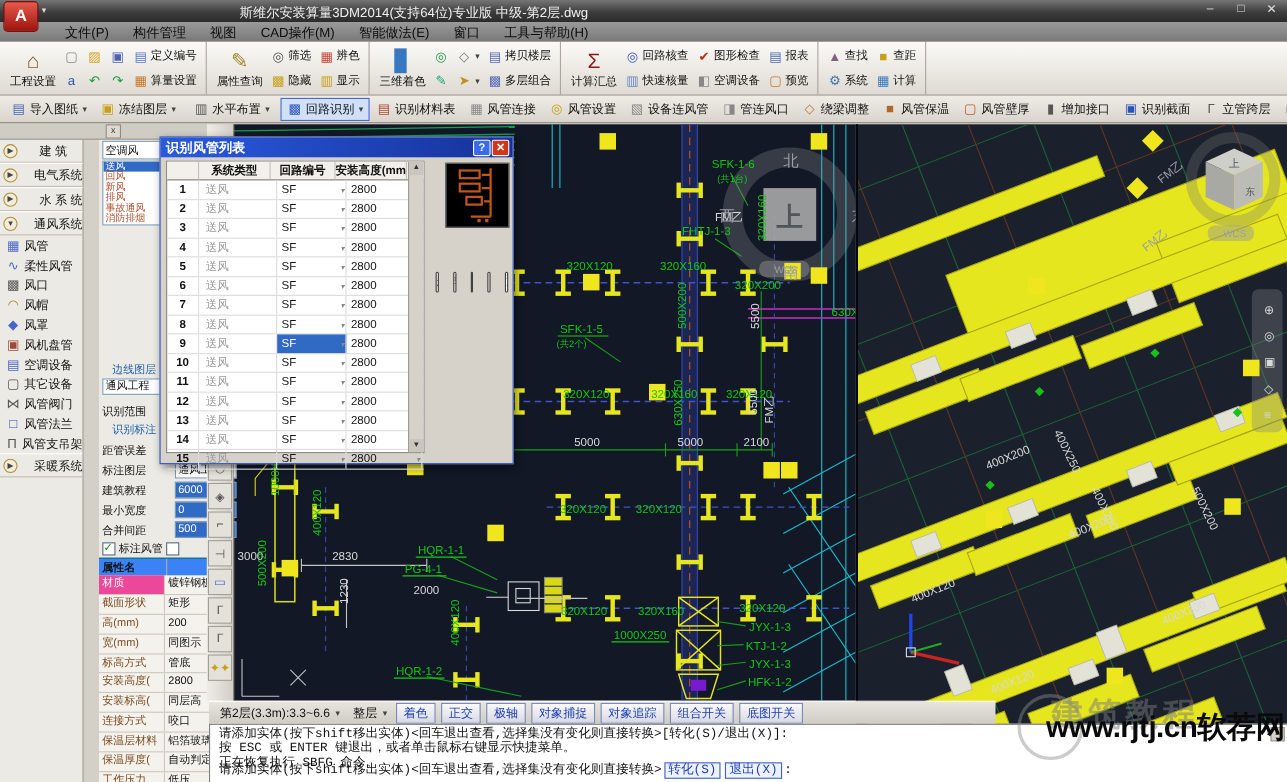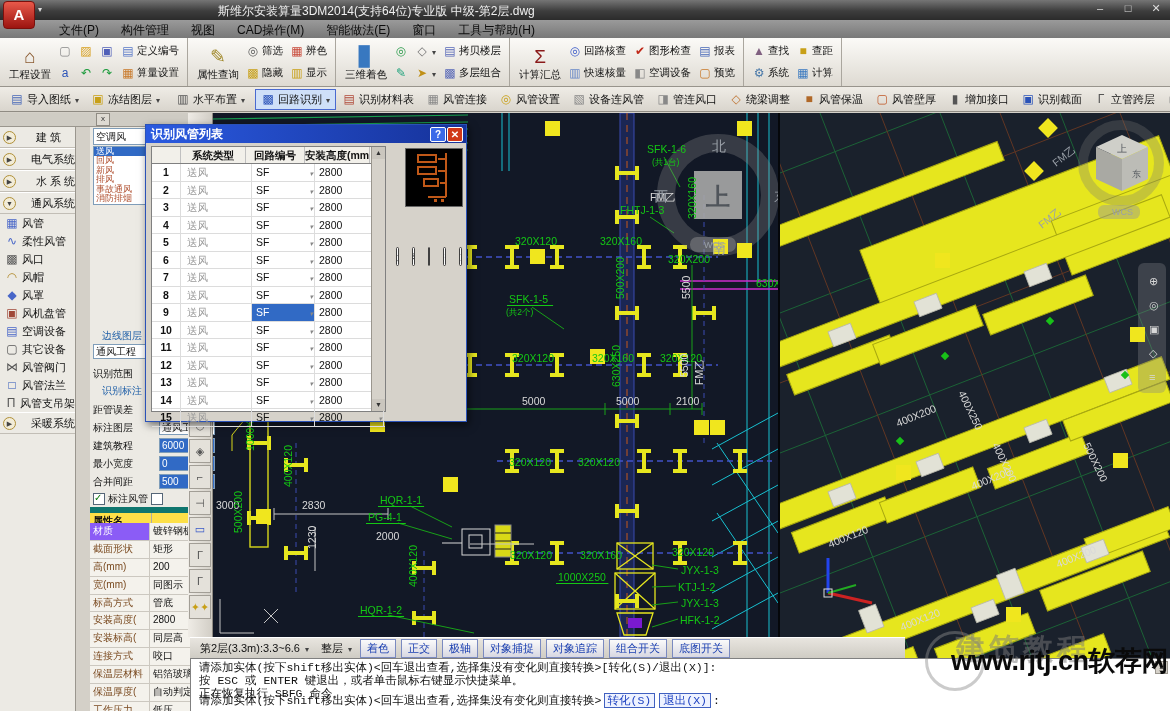--- a/index.html
+++ b/index.html
@@ -62,28 +62,28 @@
   .lb-item.selected{background:#316ac5;color:#fff;}
   .p2-link{position:absolute;left:12px;color:#2060a8;font-size:10px;}
   .p2-row{position:absolute;left:3px;display:flex;align-items:center;gap:16px;}
   .p2-label{width:50px;white-space:nowrap;}
   .p2-input{background:#fff;border:1px solid #7f9db9;height:13px;line-height:13px;padding:0 2px;width:50px;
     white-space:nowrap;overflow:hidden;}
   .p2-input.hlv{background:#316ac5;color:#fff;}
   .p2-btn{background:#dedad2;border:1px solid #8f8b83;height:13px;line-height:13px;padding:0 3px;white-space:nowrap;overflow:hidden;max-width:16px;}
   .cb{width:10px;height:10px;background:#fff;border:1px solid #567;display:inline-block;position:relative;}
   .cb.checked::after{content:"✓";position:absolute;left:0px;top:-2px;color:#0a7a0a;font-size:10px;}
-  .prop-head{position:absolute;left:0px;top:261px;width:113px;display:flex;background:#fde047;border-top:6px solid #0f766e;border-bottom:1px solid #9a968e;font-weight:bold;}
+  .prop-head{position:absolute;left:0px;top:261px;width:113px;display:flex;background:#3b82f6;border-top:1px solid #0f766e;border-bottom:1px solid #9a968e;font-weight:bold;}
   .prop-head span{padding:1px 3px;}
   .prop-head .ph1{width:55px;border-right:1px solid #b0aca4;}
   #prop-rows{position:absolute;left:0;top:276px;width:113px;background:#f4f2ec;}
   .p-row{display:flex;height:16.9px;line-height:16px;border-bottom:1px solid #ccc8c0;}
   .p-name{width:56px;padding-left:3px;border-right:1px solid #ccc8c0;color:#7a4a20;white-space:nowrap;overflow:hidden;}
   .p-val{flex:1;padding-left:3px;white-space:nowrap;overflow:hidden;}
-  .p-row.selected .p-name{background:#8b5cf6;color:#fff;}
+  .p-row.selected .p-name{background:#ec4899;color:#fff;}
   
   .strip{position:absolute;left:188px;top:113px;width:24px;height:524px;background:linear-gradient(90deg,#efece6,#d2cec6);border-right:1px solid #8f8b83;z-index:2;}
   #strip-icons{position:absolute;left:0;top:300px;width:24px;display:flex;flex-direction:column;gap:2px;align-items:center;}
   .strip-btn{width:20px;height:22px;background:#e4e1da;border:1px solid #a29e96;display:flex;align-items:center;justify-content:center;}
   .strip-btn .mg{font-size:11px;width:auto;}
   
   .plan{position:absolute;left:212px;top:113px;width:566px;height:524px;background:#121826;z-index:1;}
   .plan svg{display:block;}
   #plan-svg text, #iso-svg text{font-family:"Liberation Sans",sans-serif;}
   

